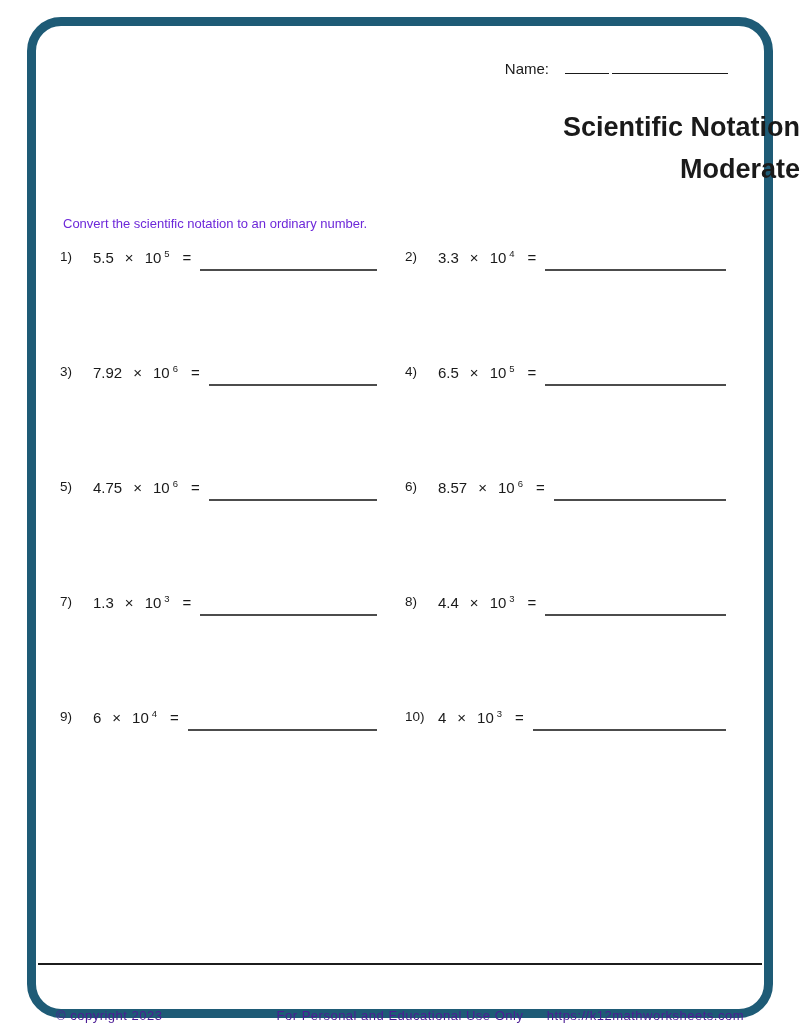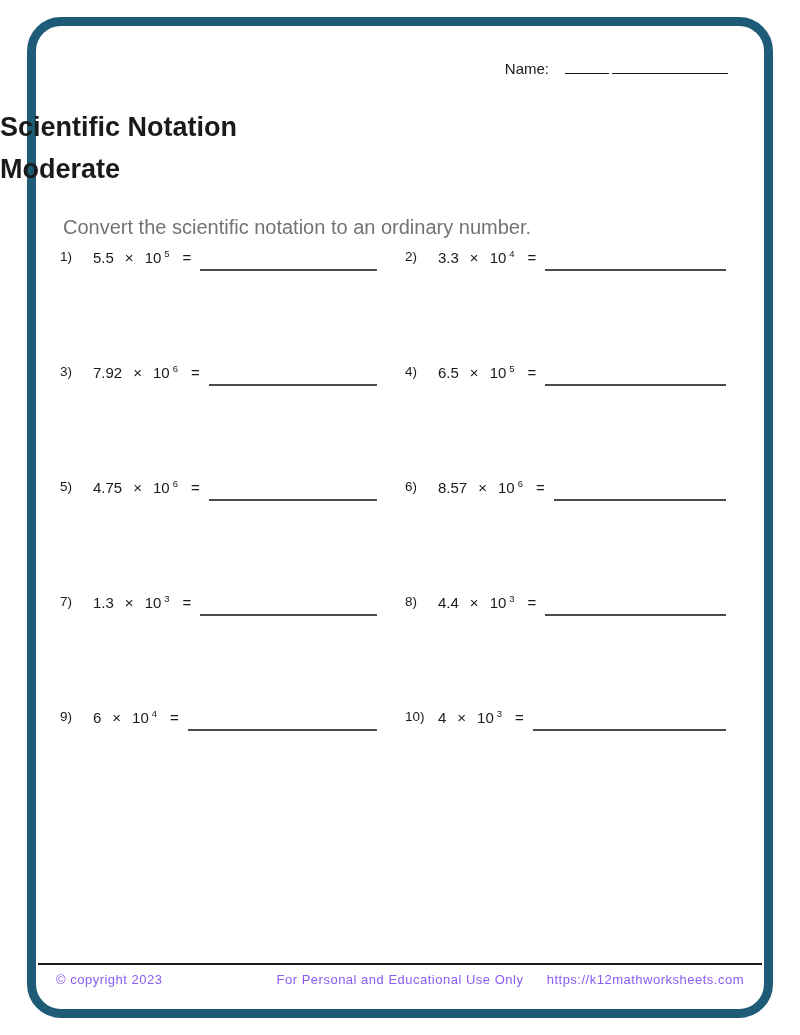--- a/index.html
+++ b/index.html
@@ -20,47 +20,47 @@
     display:inline-block; width:44px; height:14px;
     border-bottom:1.5px solid #1a1a1a; margin-right:3px;
   }
   .name-line-long {
     display:inline-block; width:116px; height:14px;
     border-bottom:1.5px solid #1a1a1a;
   }
 
   .title-block {
     position:absolute; top:106px; left:0; width:100%;
-    text-align:left; font-weight:700; font-size:27px; line-height:42px;
+    text-align:right; font-weight:700; font-size:27px; line-height:42px;
   }
 
   .instruction {
-    position:absolute; top:216px; left:63px; font-size:20px; color:#737373;
+    position:absolute; top:216px; left:63px; font-size:13px; color:#6d28d9;
   }
 
   .problems {
     position:absolute; top:247px; left:60px; width:666px;
     display:grid; grid-template-columns:317px 321px; column-gap:28px;
     grid-auto-rows:115px;
   }
   .problem { display:flex; align-items:stretch; height:24px; font-size:15px; }
   .pnum { flex:none; width:33px; font-size:13.5px; padding-top:2px; }
   .expr { flex:none; white-space:nowrap; line-height:20px; padding-top:1px;text-align:center; }
   .times { margin:0 11px; }
   .expo { font-size:9.5px; position:relative; top:-6px; margin-left:3px; }
   .eq { margin-left:13px; }
   .answer-line { flex:1; border-bottom:2px solid #4c4c4c; margin-bottom:0px; margin-left:9px; }
 
   .footer-divider {
     position:absolute; top:963px; left:38px; width:724px;
     border-top:2px solid #1c1c1c;
   }
   .footer-row {
-    position:absolute; top:972px; left:38px; width:724px; height:18px;
-    font-size:13px; letter-spacing:0.5px; color:#8b5cf6;
+    position:absolute; top:1008px; left:38px; width:724px; height:18px;
+    font-size:13px; letter-spacing:0.5px; color:#4c1d95;
   }
   .footer-left { position:absolute; left:18px; top:0; }
   .footer-center { position:absolute; left:0; right:0; top:0; text-align:center; }
   .footer-right { position:absolute; right:18px; top:0; }
 </style>
 </head>
 <body>
 
 <div class="border-frame"></div>
 

